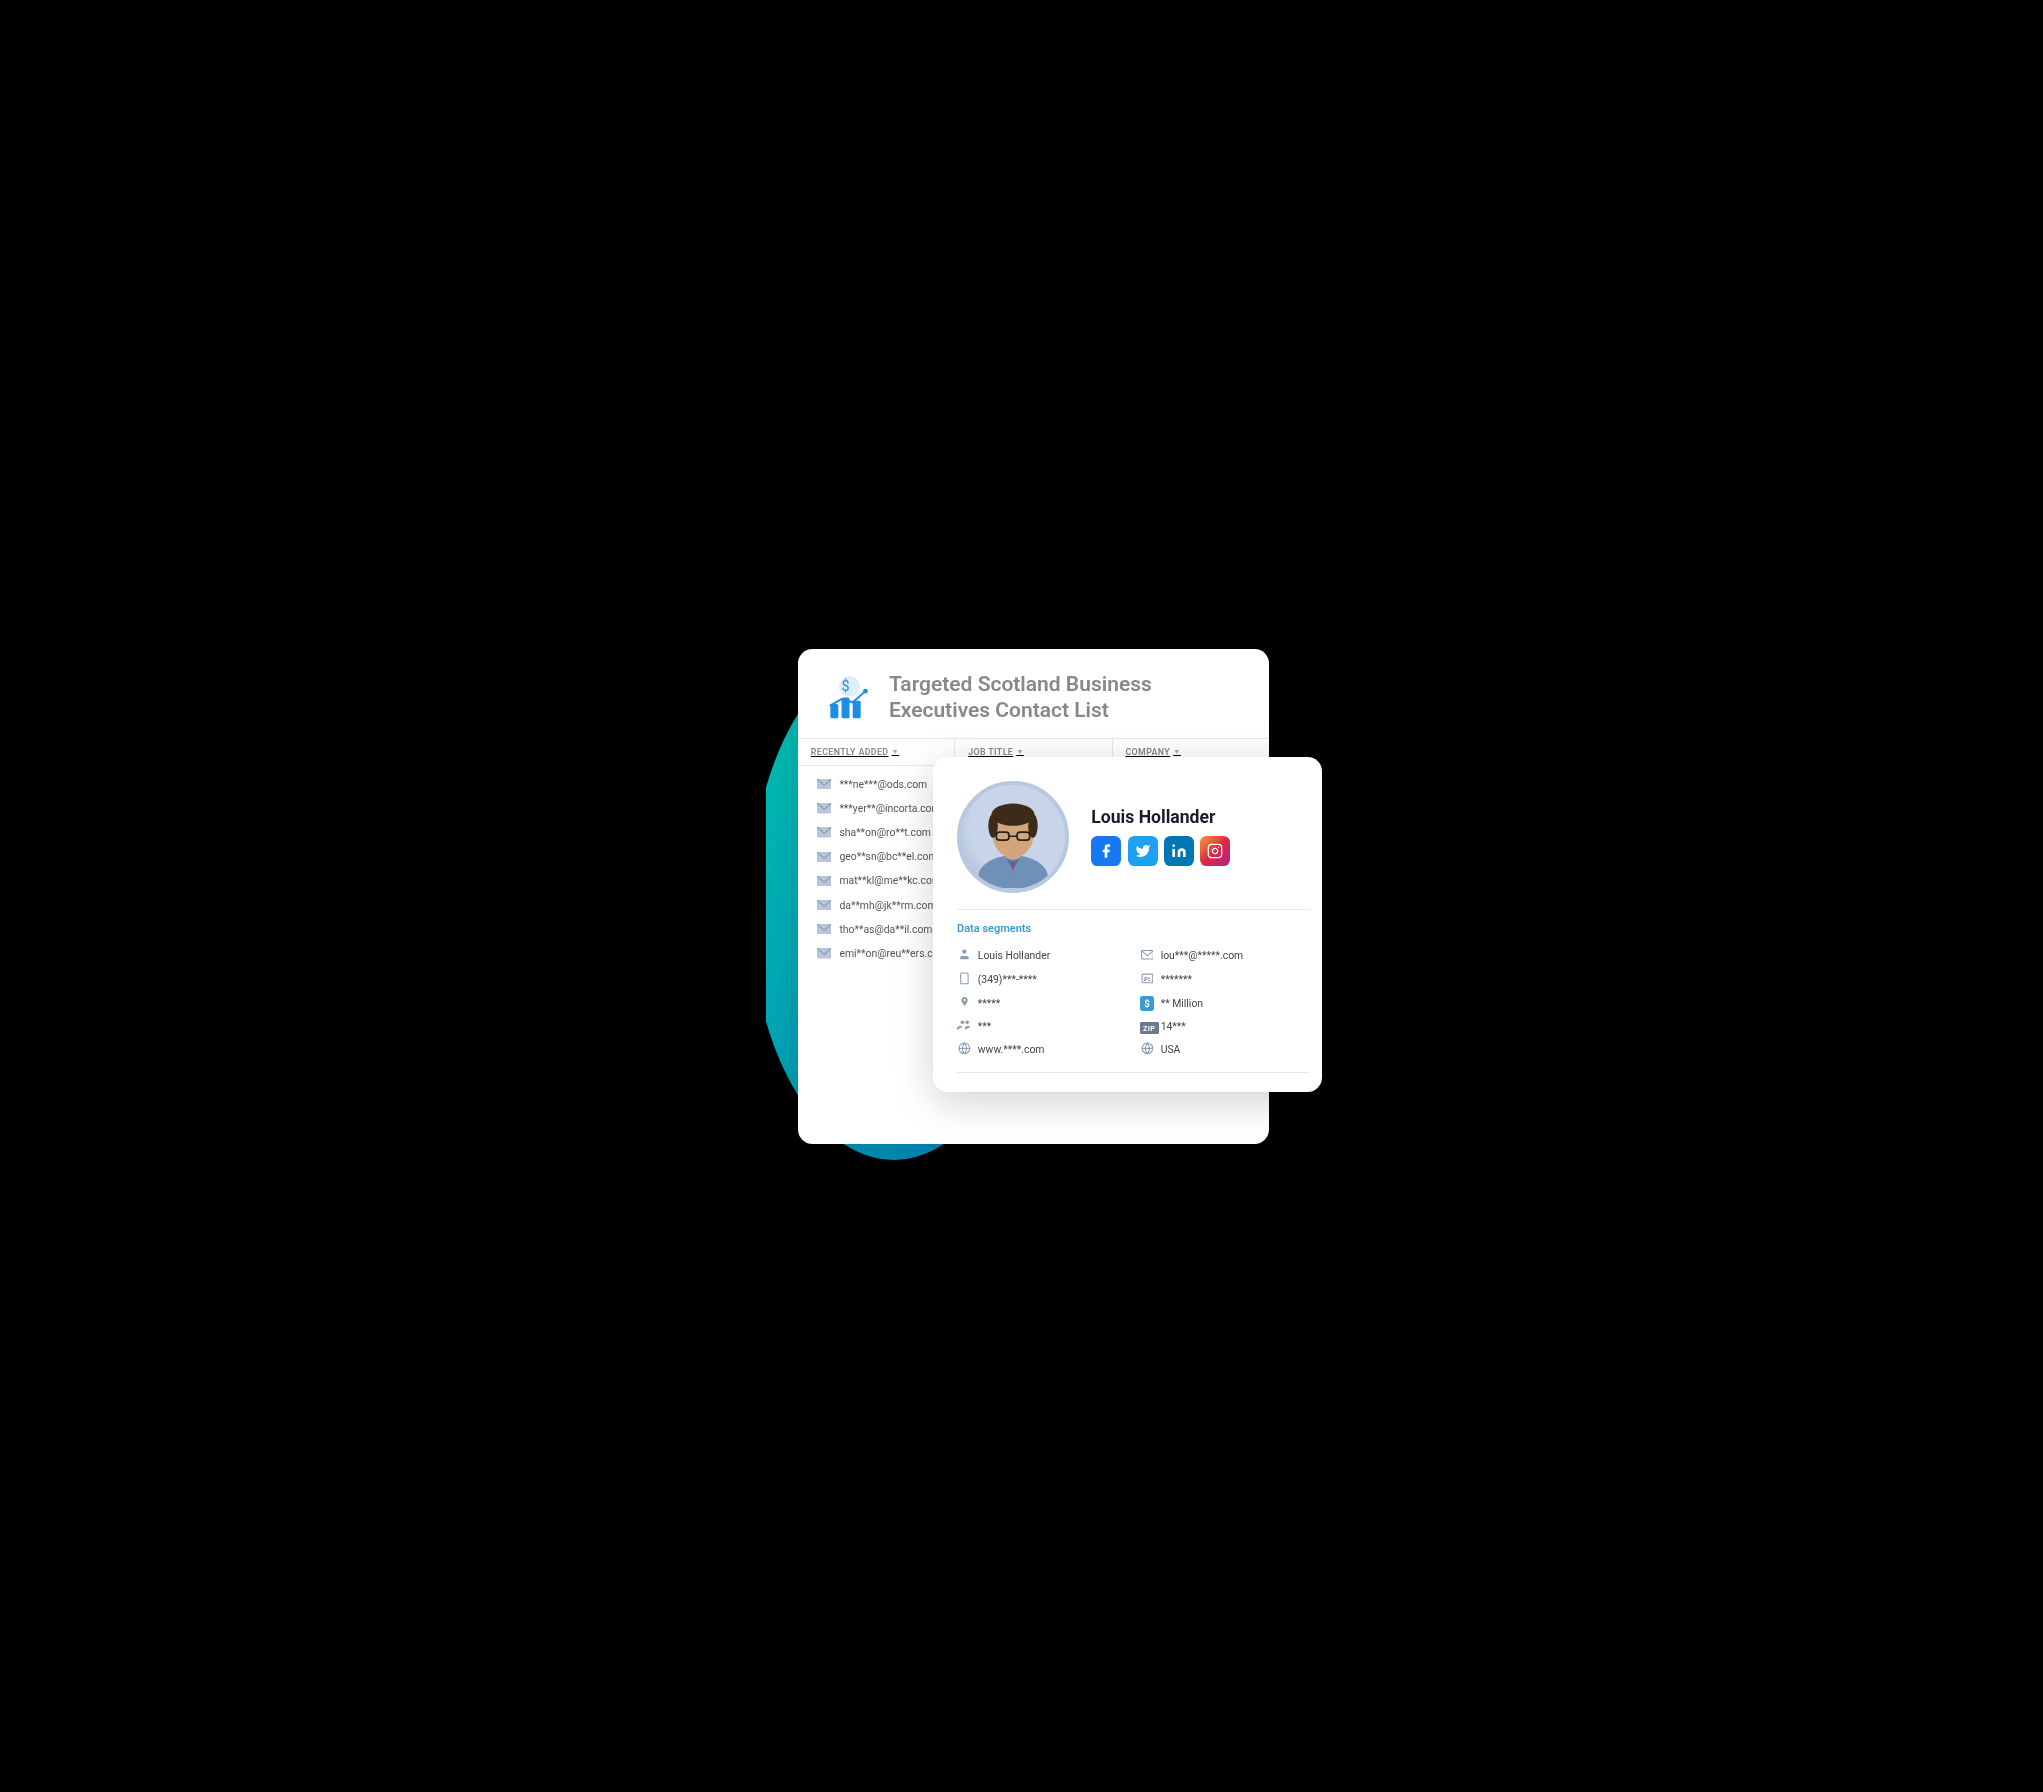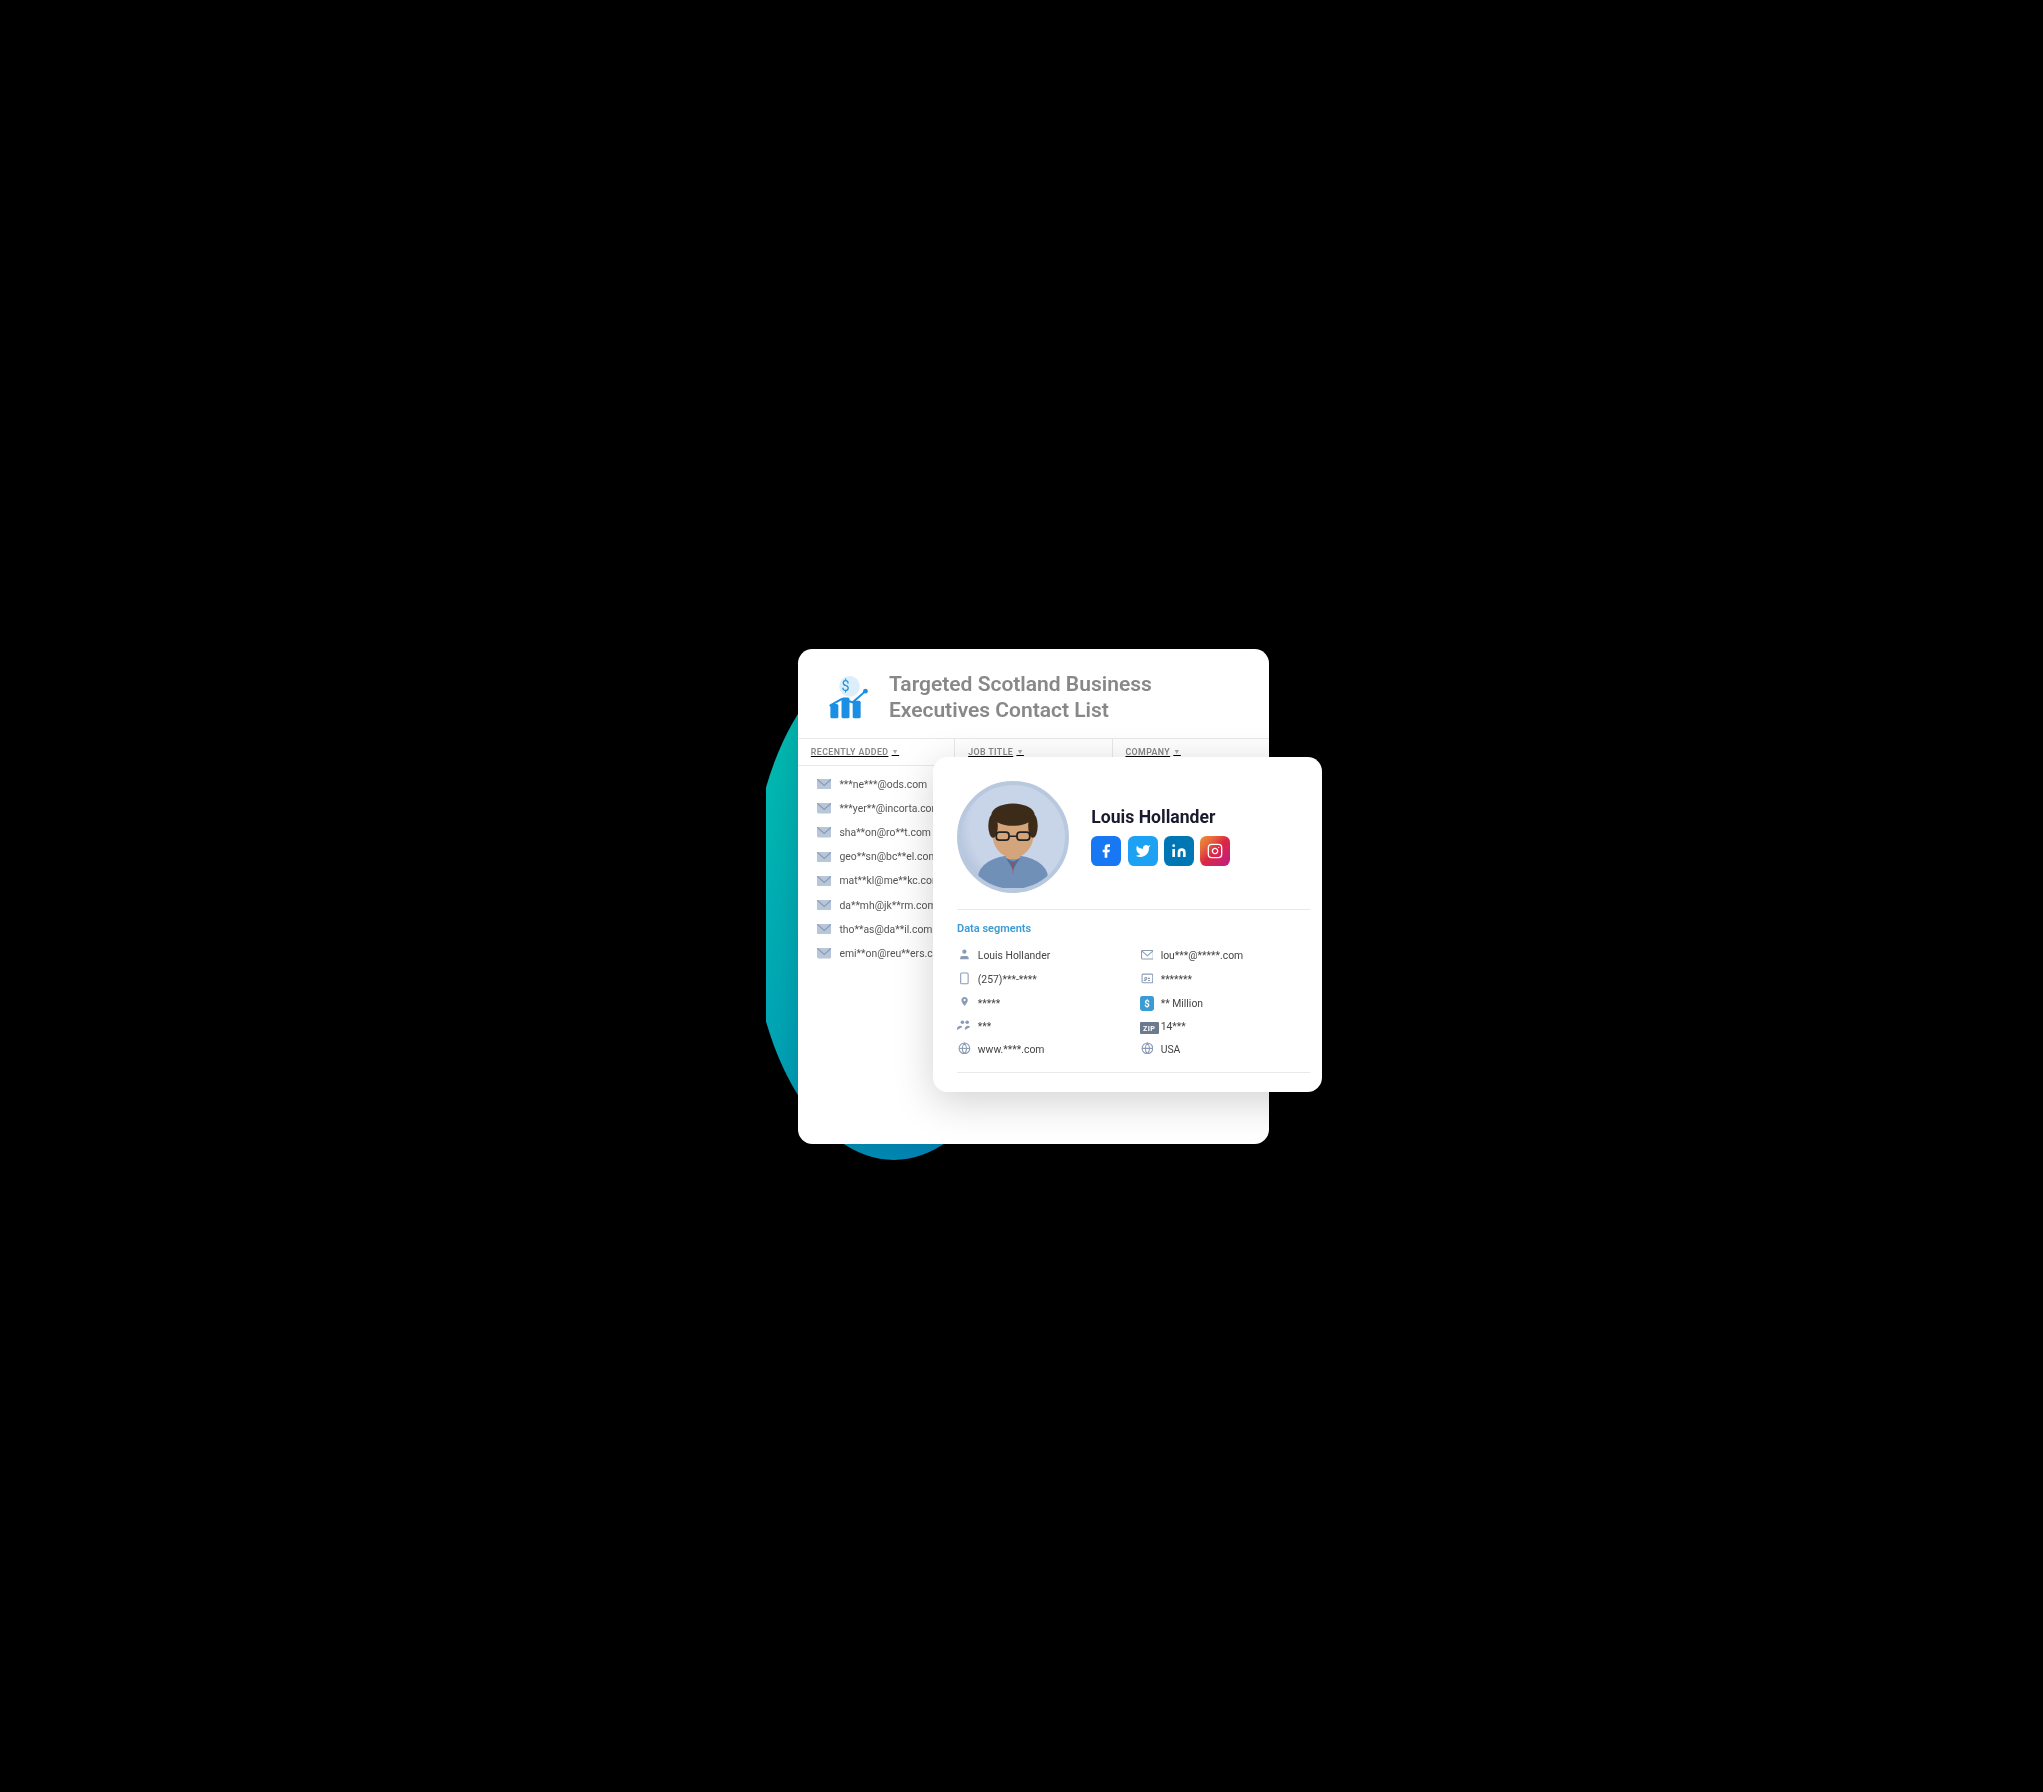--- a/index.html
+++ b/index.html
@@ -439,21 +439,21 @@
         <span>lou***@*****.com</span>
       </div>
 
       <div class="data-row">
         <span class="data-icon">
           <svg width="12.8" height="12.8" viewBox="0 0 24 24" fill="none" stroke="#8a9bb5" stroke-width="2">
               <rect x="5" y="2" width="14" height="20" rx="2"></rect>
               <line x1="12" y1="18" x2="12.01" y2="18"></line>
             </svg>
         </span>
-        <span>(257)***-****</span>
+        <span>(349)***-****</span>
       </div>
       <div class="data-row">
         <span class="data-icon">
           <svg width="12.8" height="12.8" viewBox="0 0 24 24" fill="none" stroke="#8a9bb5" stroke-width="2">
               <rect x="2" y="4" width="20" height="16" rx="2"></rect>
               <circle cx="9" cy="12" r="2"></circle>
               <path d="M13 12h4M13 16h4M5 16h4"></path>
             </svg>
         </span>
         <span>*******</span>

